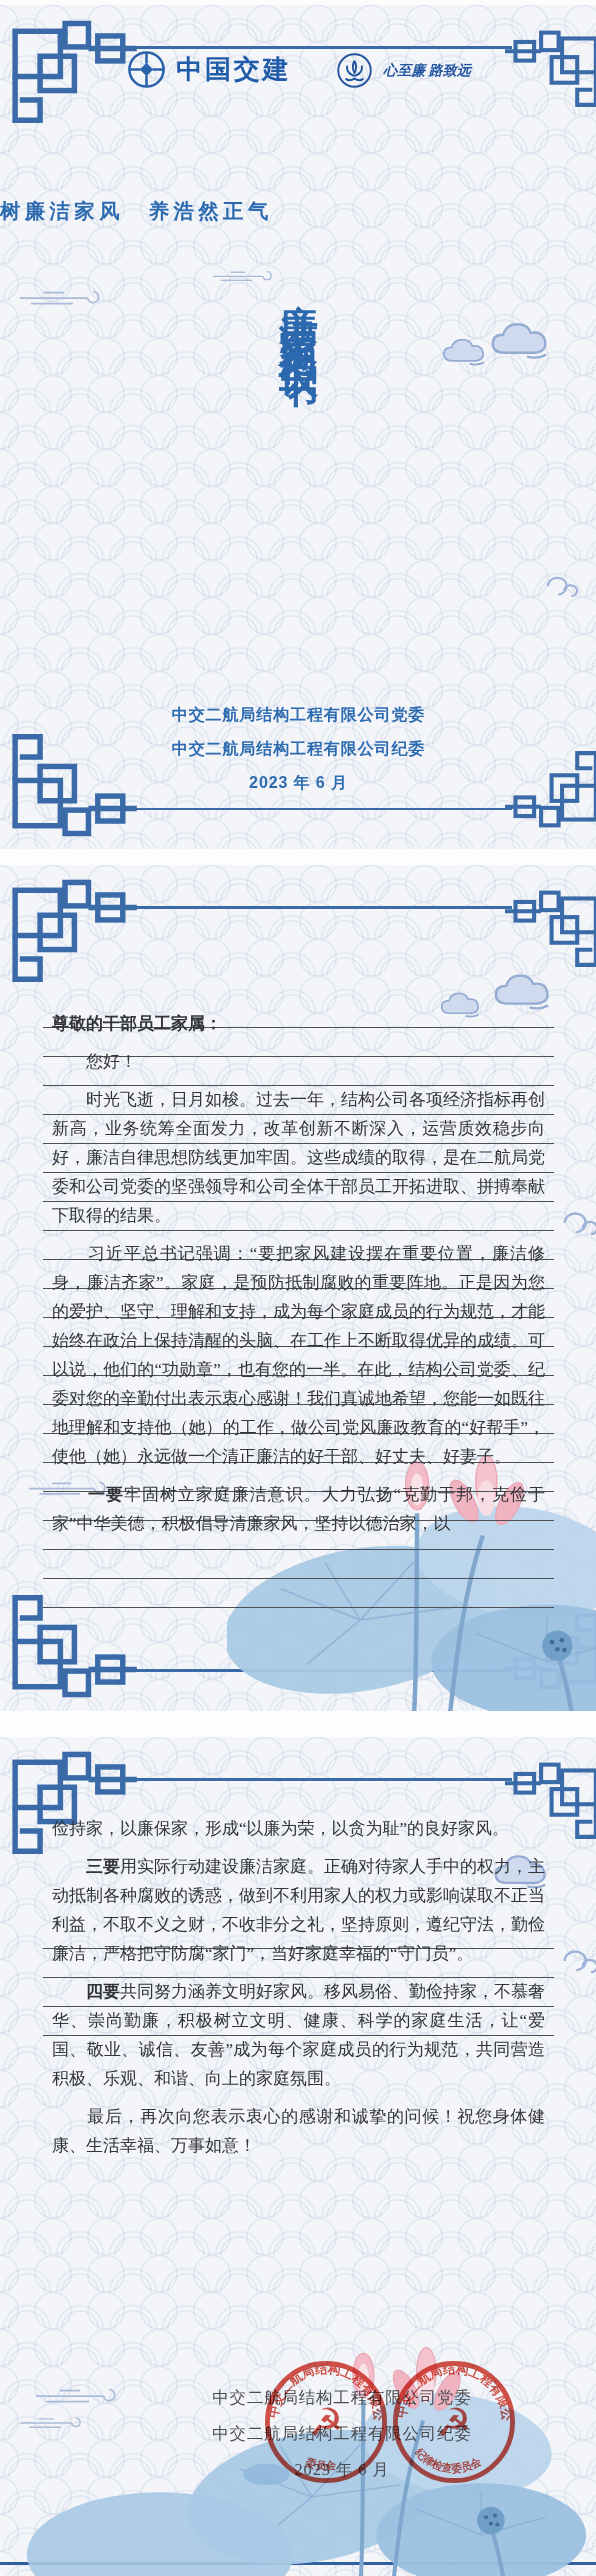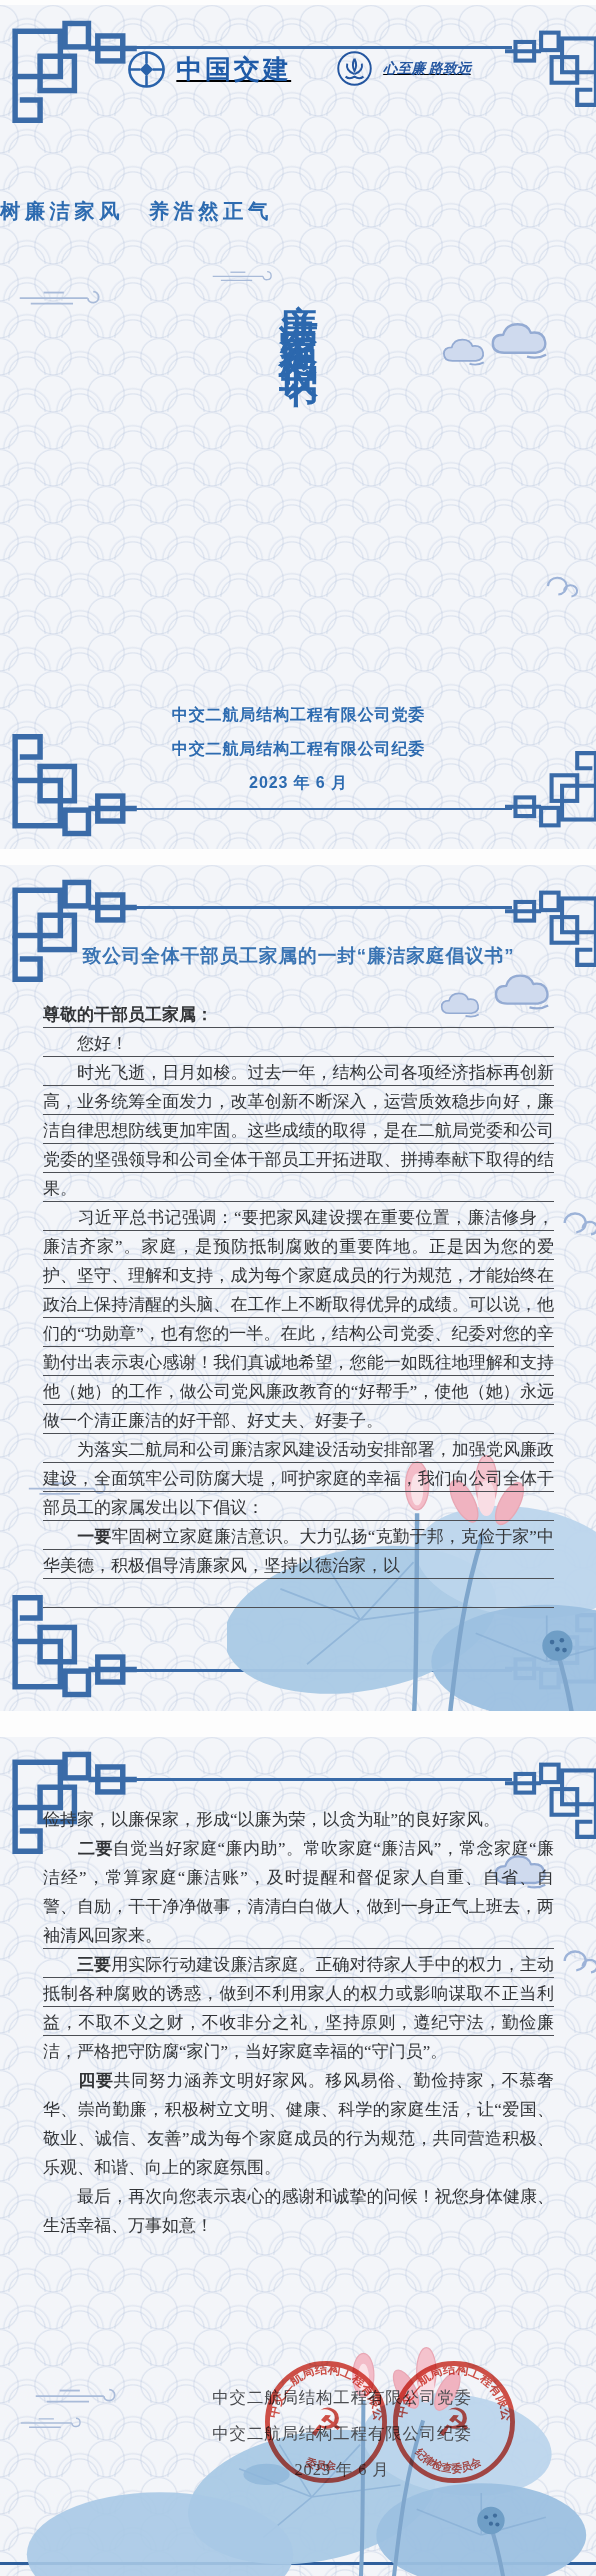--- a/index.html
+++ b/index.html
@@ -27,41 +27,41 @@
   .frame-line{position:absolute;height:2.7px;background:#3a6ba8;}
   .k-tl{left:3.6px;top:5.3px;width:133px;height:117px;}
   .k-tr{right:-7px;top:18px;width:99px;height:88px;transform:scaleX(-1);}
   .k-bl{left:3.6px;bottom:3.6px;width:133px;height:117px;transform:scaleY(-1);}
   .k-br{right:-7px;bottom:14px;width:99px;height:88px;transform:scale(-1,-1);}
   .line-top{top:41px;left:133px;right:85px;}
   .line-bottom{bottom:39px;left:133px;right:85px;}
   .line-full{position:absolute;left:0;right:0;bottom:10.7px;height:3.6px;background:#2f5f9c;}
 
   
-  .brand-row{position:absolute;top:44px;width:100%;display:flex;justify-content:center;align-items:flex-start;gap:44px;text-decoration:underline;}
+  .brand-row{position:absolute;top:44px;width:100%;display:flex;justify-content:center;align-items:flex-end;gap:44px;}
   .brand{display:flex;align-items:center;gap:9px;}
   .ccc-name{font-size:26px;font-weight:700;color:#1f5ba8;letter-spacing:2.7px;}
   .lian-name{font-size:14px;font-weight:600;color:#2456a0;font-style:italic;font-family:"Liberation Serif",serif;}
   .motto{position:absolute;top:192px;width:100%;text-align:left;font-size:20.4px;font-weight:700;color:#2d6bb0;letter-spacing:4.4px;}
   .vtitle{
     position:absolute;top:268px;left:50%;transform:translateX(-50%);
     writing-mode:vertical-rl;font-size:39px;font-weight:700;color:#2c68ae;letter-spacing:10.7px;white-space:nowrap;
   }
   .org-lines{position:absolute;top:693px;width:100%;text-align:center;color:#2d6bb0;font-size:16px;line-height:34px;font-weight:600;letter-spacing:0.9px;}
 
   
   .heading{position:absolute;top:78px;width:100%;text-align:center;color:#3a74b3;font-size:18.7px;font-weight:600;letter-spacing:0.9px;z-index:3;}
   .ruled{
     position:absolute;left:43px;right:43px;z-index:2;
     font-family:"Liberation Serif",serif;font-size:17px;line-height:29px;color:#323437;text-align:justify;
     background-image:repeating-linear-gradient(to bottom, transparent 0 27.5px, #4c4f55 27.5px 28px, transparent 28px 29px);
   }
   #card2 .ruled{top:135px;height:616px;}
   #card3 .ruled{top:68px;height:557px;}
-  .ruled p{margin:0;padding:0;}
+  .ruled p{margin:9px;padding:0;}
   .ruled .salutation{font-weight:700;}
   .ruled b{font-weight:700;}
   .sign{
     position:absolute;top:643px;left:151px;width:382px;z-index:3;text-align:center;
     font-family:"Liberation Serif",serif;font-size:16.4px;line-height:36px;color:#4a4c50;letter-spacing:0.9px;
   }
   .stamp{position:absolute;width:126px;height:126px;z-index:4;opacity:.88;mix-blend-mode:multiply;}
   #stamp1{left:263px;top:622px;}
   #stamp2{left:391px;top:622px;}
 
@@ -241,33 +241,31 @@
       <use href="#sym-swirl"></use>
     </svg>
   <svg class="deco" style="left:25px;top:613px;width:89px;height:23px" viewBox="0 0 100 26" width="89" height="23">
       <use href="#sym-linecloud"></use>
     </svg>
 
   <svg class="deco lotus2" viewBox="0 0 430 330" width="382" height="293">
       <use href="#sym-lotus"></use>
     </svg>
 
-  <div class="heading">致公司全体干部员工家属的一封“廉洁家庭倡议书”</div>
 
   <div class="ruled">
     <p class="salutation">尊敬的干部员工家属：</p>
     <div>
 
         <p><b></b><span>　　您好！</span></p>
 
         <p><b></b><span>　　时光飞逝，日月如梭。过去一年，结构公司各项经济指标再创新高，业务统筹全面发力，改革创新不断深入，运营质效稳步向好，廉洁自律思想防线更加牢固。这些成绩的取得，是在二航局党委和公司党委的坚强领导和公司全体干部员工开拓进取、拼搏奉献下取得的结果。</span></p>
 
         <p><b></b><span>　　习近平总书记强调：“要把家风建设摆在重要位置，廉洁修身，廉洁齐家”。家庭，是预防抵制腐败的重要阵地。正是因为您的爱护、坚守、理解和支持，成为每个家庭成员的行为规范，才能始终在政治上保持清醒的头脑、在工作上不断取得优异的成绩。可以说，他们的“功勋章”，也有您的一半。在此，结构公司党委、纪委对您的辛勤付出表示衷心感谢！我们真诚地希望，您能一如既往地理解和支持他（她）的工作，做公司党风廉政教育的“好帮手”，使他（她）永远做一个清正廉洁的好干部、好丈夫、好妻子。</span></p>
 
-        <p><b></b><span>　　为落实二航局和公司廉洁家风建设活动安排部署，加强党风廉政建设，全面筑牢公司防腐大堤，呵护家庭的幸福，我们向公司全体干部员工的家属发出以下倡议：</span></p>
 
         <p><b>　　一要</b><span>牢固树立家庭廉洁意识。大力弘扬“克勤于邦，克俭于家”中华美德，积极倡导清廉家风，坚持以德治家，以</span></p>
       </div>
   </div>
 </section>
 
 <section class="card" id="card3">
   <svg class="knot k-tl" viewBox="0 0 150 132" width="133" height="117">
       <use href="#sym-knot"></use>
     </svg>
@@ -294,21 +292,20 @@
     <use href="#sym-lotus" x="150" y="40" width="520" height="300"></use>
     <ellipse cx="180" cy="300" rx="150" ry="70" fill="#a9c9e5" opacity=".9"></ellipse>
     <ellipse cx="300" cy="210" rx="26" ry="12" fill="#8fb6da" opacity=".8"></ellipse>
   </svg>
 
   <div class="ruled">
     <div>
 
         <p><b></b><span>俭持家，以廉保家，形成“以廉为荣，以贪为耻”的良好家风。</span></p>
 
-        <p><b>　　二要</b><span>自觉当好家庭“廉内助”。常吹家庭“廉洁风”，常念家庭“廉洁经”，常算家庭“廉洁账”，及时提醒和督促家人自重、自省、自警、自励，干干净净做事，清清白白做人，做到一身正气上班去，两袖清风回家来。</span></p>
 
         <p><b>　　三要</b><span>用实际行动建设廉洁家庭。正确对待家人手中的权力，主动抵制各种腐败的诱惑，做到不利用家人的权力或影响谋取不正当利益，不取不义之财，不收非分之礼，坚持原则，遵纪守法，勤俭廉洁，严格把守防腐“家门”，当好家庭幸福的“守门员”。</span></p>
 
         <p><b>　　四要</b><span>共同努力涵养文明好家风。移风易俗、勤俭持家，不慕奢华、崇尚勤廉，积极树立文明、健康、科学的家庭生活，让“爱国、敬业、诚信、友善”成为每个家庭成员的行为规范，共同营造积极、乐观、和谐、向上的家庭氛围。</span></p>
 
 
         <p><b></b><span>　　最后，再次向您表示衷心的感谢和诚挚的问候！祝您身体健康、生活幸福、万事如意！</span></p>
       </div>
   </div>
 

